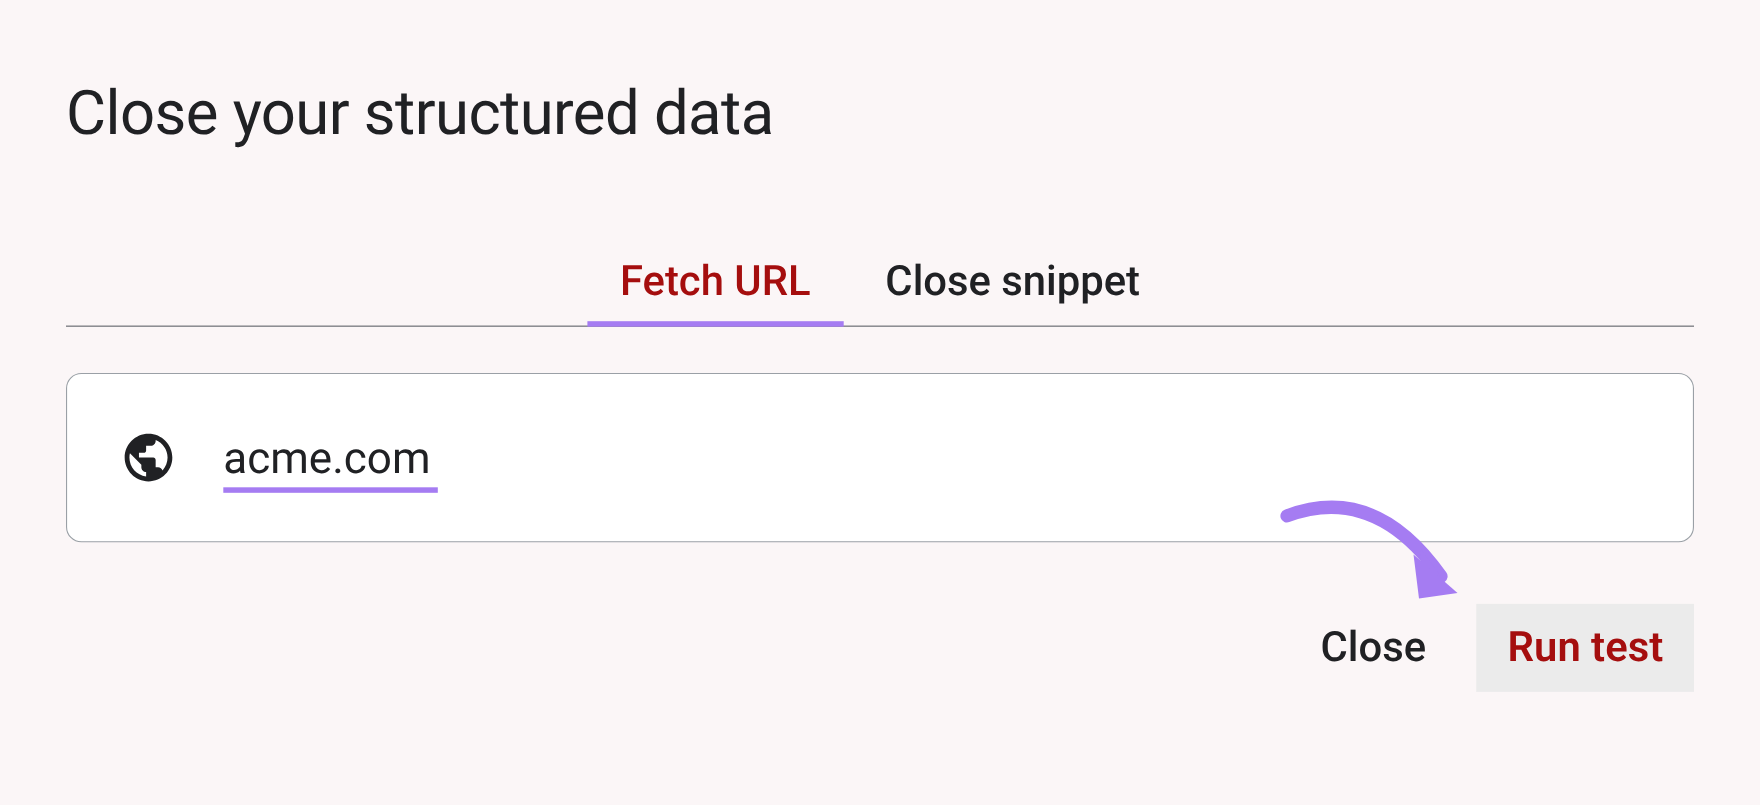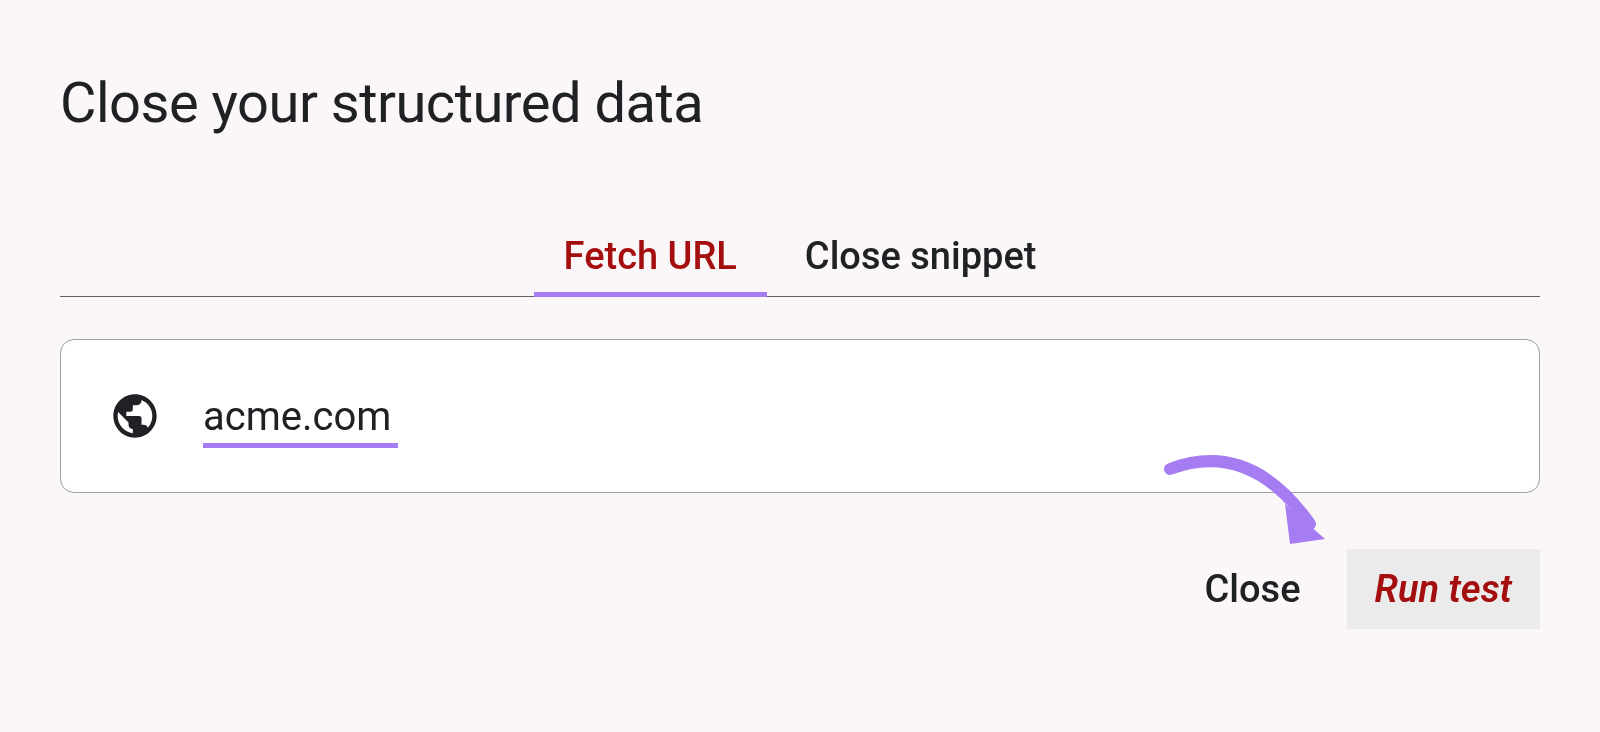--- a/index.html
+++ b/index.html
@@ -106,21 +106,20 @@
     }
     .run-btn {
       font-size: 38px;
       font-weight: 600;
       color: #a50e0e;
       background: #ebebeb;
       border: none;
       cursor: pointer;
       padding: 18px 28px;
       font-family: inherit;
-      font-style: italic;
     }
     .arrow-annotation {
       position: absolute;
       top: -100px;
       right: 190px;
       pointer-events: none;
     }
   </style>
 </head>
 <body>

